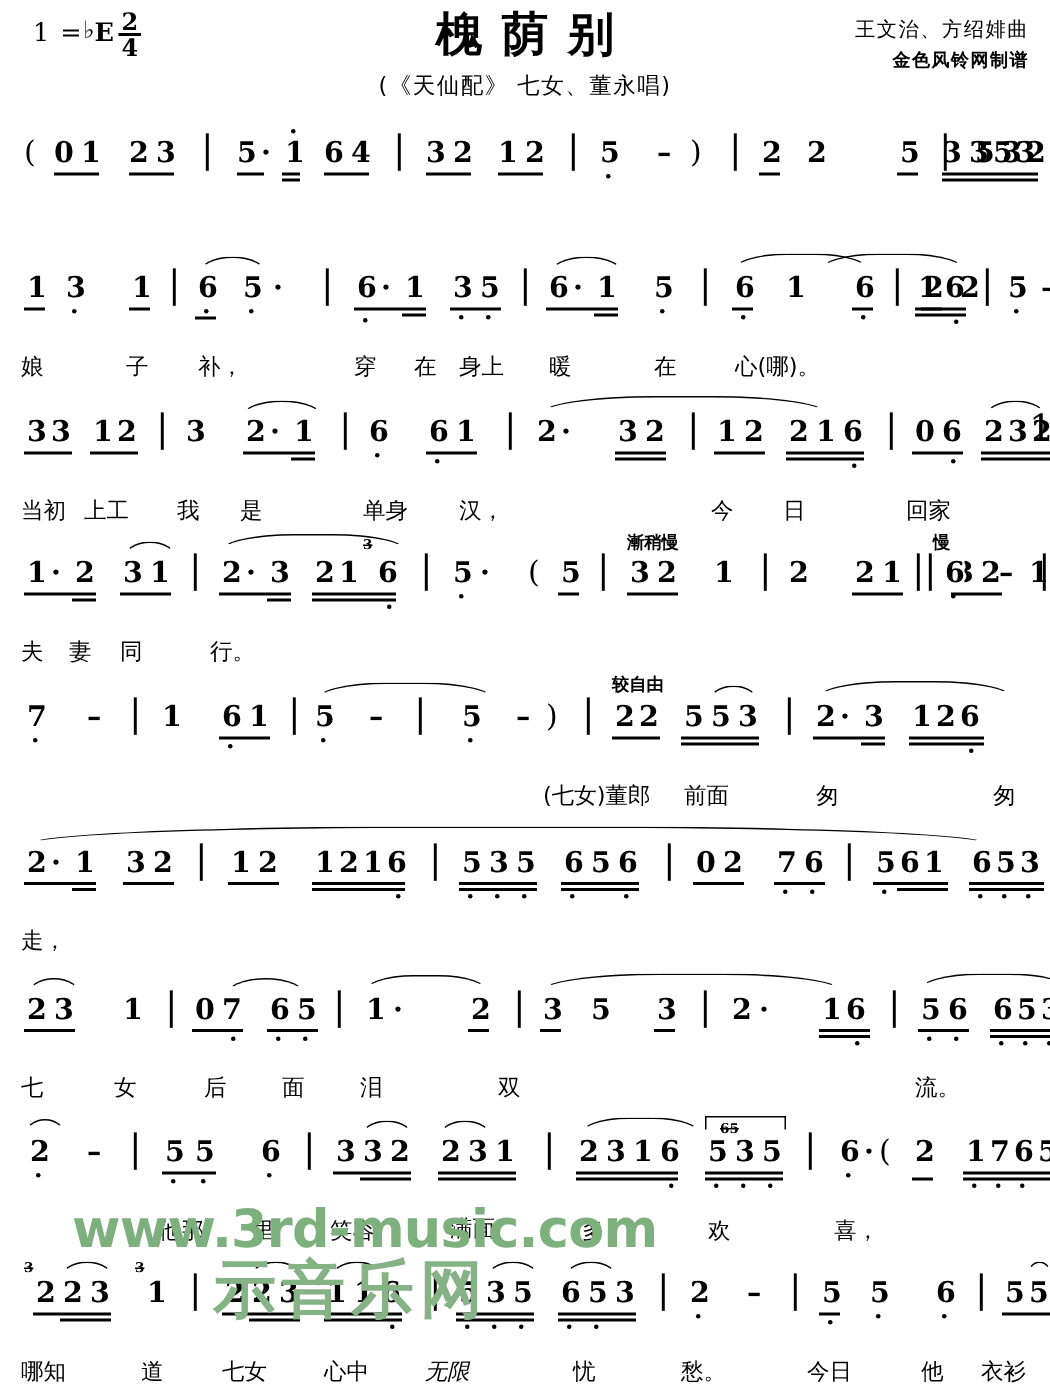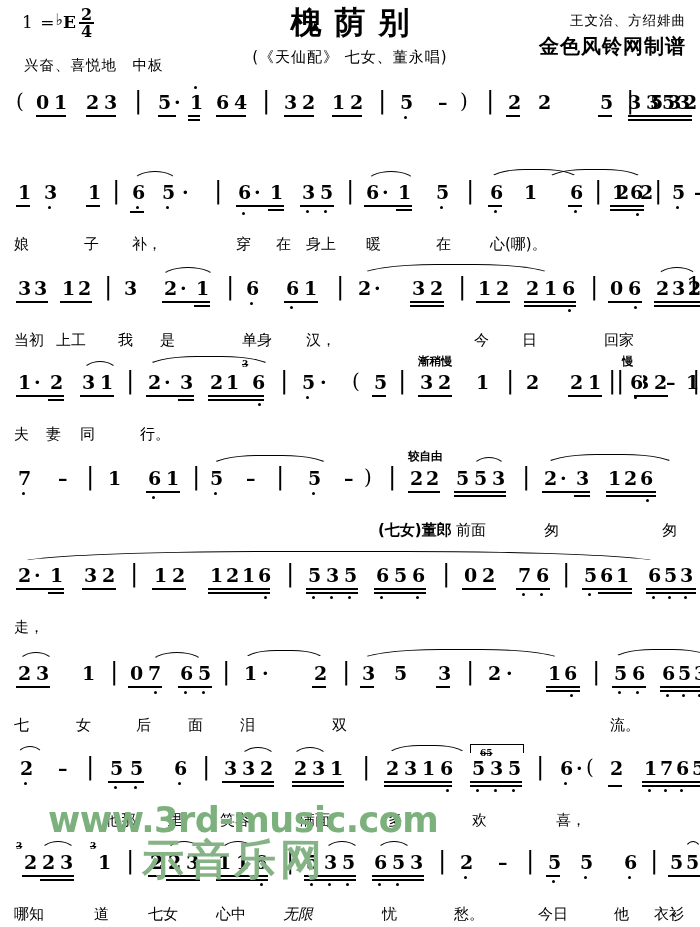--- a/index.html
+++ b/index.html
@@ -79,21 +79,21 @@
     position: absolute;
     right: 14px;
     top: 10px;
     text-align: right;
     font-size: 13.5px;
     line-height: 1.55;
     white-space: nowrap;
   }
   .credits .lyricist { letter-spacing: 9px; }
   .credits .composer { letter-spacing: 1px; }
-  .credits .engraver { font-weight: bold; letter-spacing: 1px; font-size: 20px; }
+  .credits .engraver { font-weight: bold; letter-spacing: 1px; font-size: 12px; }
 
   
   .system {
     position: absolute;
     left: 0;
     width: 700px;
     height: 95px;
   }
   .staffline {
     position: relative;
@@ -218,21 +218,20 @@
   <div class="key-sig">
     <span class="eq">1 =</span>
     <span class="flat">♭</span>
     <span class="keyletter">E</span>
     <span class="meter">
       <span class="num">2</span>
       <span class="den">4</span>
     </span>
   </div>
 
-  <div class="expression">兴奋、喜悦地　中板</div>
 
   <div class="title">槐荫别</div>
   <div class="subtitle">(《天仙配》 七女、董永唱)</div>
 
   <div class="credits">
     <div class="composer">王文治、方绍婔曲</div>
     <div class="engraver">金色风铃网制谱</div>
   </div>
 
   <div class="system" style="top:92px;">
@@ -559,21 +558,21 @@
       <div class="beam" style="left:528px;top:23px;width:48px;"></div>
       <div class="beam" style="left:560px;top:27px;width:16px;"></div>
       <span class="tok" style="left:594px;">1</span>
       <span class="tok" style="left:610px;">2</span>
       <span class="tok" style="left:626px;">6</span>
       <div class="beam" style="left:592px;top:23px;width:50px;"></div>
       <div class="beam" style="left:592px;top:27px;width:50px;"></div>
       <div class="odot" style="left:632px;top:31px;"></div>
     </div>
     <div class="lyricline">
-      <span class="lyr" style="left:364px;font-weight:bold;">(七女)董郎</span>
+      <span class="lyr" style="left:348px;">(七女)董郎</span>
       <span class="lyr" style="left:442px;">前面</span>
       <span class="lyr" style="left:530px;">匆</span>
       <span class="lyr" style="left:648px;">匆</span>
     </div>
   </div>
 
   <div class="system" style="top:468px;pointer-events:none;">
     <div class="staffline">
       <span class="tok bar" style="left:534px;opacity:0;"></span>
     </div>

